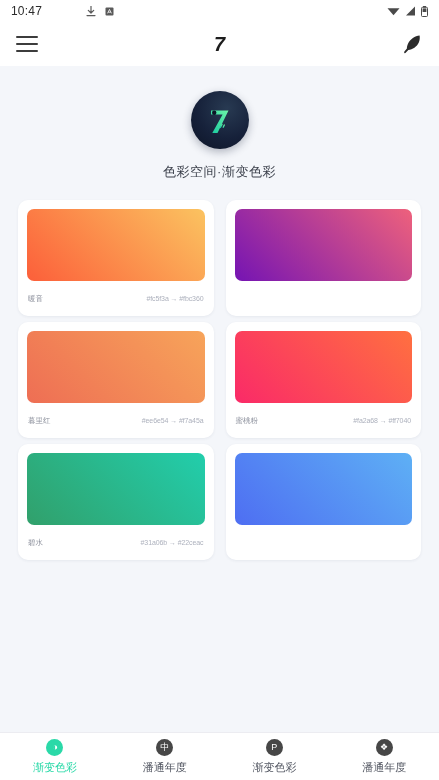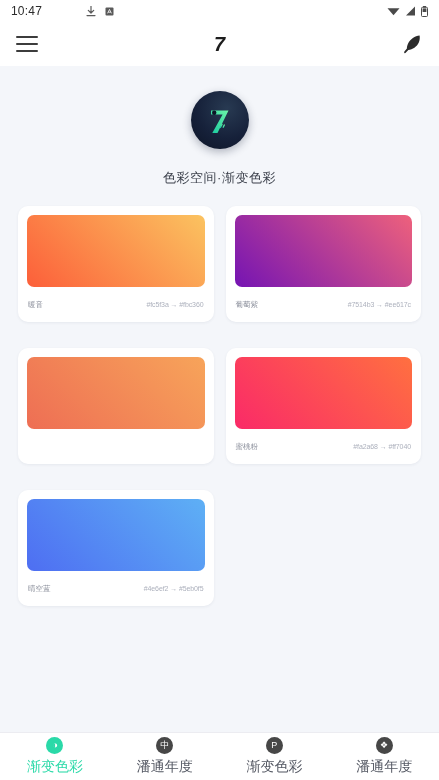--- a/index.html
+++ b/index.html
@@ -28,34 +28,34 @@
     padding:0 16px;
   }
   .hamburger { width:22px; height:16px; display:flex; flex-direction:column; justify-content:space-between; cursor:pointer; }
   .hamburger i { display:block; height:2px; background:#3c3c3c; border-radius:1px; }
   .appbar-logo { font-size:20px; font-weight:bold; color:#1d1d1d; font-style:italic; line-height:1; }
   .pen-icon { cursor:pointer; }
 
   
   .content { flex:1; background:#f4f6fa; overflow:hidden; position:relative; }
 
-  .brand { padding-top:25px; display:flex; flex-direction:column; align-items:center;gap:6px; }
+  .brand { padding-top:25px; display:flex; flex-direction:column; align-items:center; }
   .brand-badge {
     width:58px; height:58px; border-radius:50%;
     background:radial-gradient(circle at 62% 30%, #283a52 0%, #16213a 55%, #0d1426 100%);
     display:flex; align-items:center; justify-content:center;
     box-shadow:0 3px 9px rgba(20,30,55,.30);
   }
   .brand-badge svg { display:block; }
   .brand-title { margin-top:14px; font-size:13px; color:#3a3f4a; letter-spacing:.5px; }
 
   
   .grid {
     margin-top:19px; padding:0 18px;
-    display:grid; grid-template-columns:1fr 1fr; gap:26px 12px;
+    display:grid; grid-template-columns:1fr 1fr; gap:6px 12px;
   }
   .card {
     background:#ffffff; border-radius:10px; padding:9px 9px 0 9px;
     box-shadow:0 1px 3px rgba(40,50,80,.07);
     height:116px; display:flex; flex-direction:column;
   }
   .swatch { height:72px; border-radius:7px; flex:0 0 72px; }
   .card-meta {
     flex:1; display:flex; align-items:center; justify-content:space-between;
     padding:0 1px;
@@ -70,21 +70,21 @@
     display:flex; align-items:center;
   }
   .tab { flex:1; display:flex; flex-direction:column; align-items:center; justify-content:center; gap:4px; cursor:pointer; }
   .tab-ic {
     width:17px; height:17px; border-radius:50%;
     background:#474747; color:#fff;
     display:flex; align-items:center; justify-content:center;
     font-size:9px; line-height:1;
   }
   .tab.active .tab-ic { background:#2ad9a8; }
-  .tab-label { font-size:14px; color:#545863; }
+  .tab-label { font-size:11px; color:#545863; }
   .tab.active .tab-label { color:#2ad9a8; }
 </style>
 </head>
 <body>
 
 <div class="phone">
 
   <div class="statusbar">
     <span class="sb-time">10:47</span>
     <div class="sb-left-icons">
@@ -147,41 +147,44 @@
     <div class="grid">
       <div class="card">
         <div class="swatch" style="background: linear-gradient(45deg, rgb(252, 95, 58) 0%, rgb(251, 195, 96) 100%);"></div>
         <div class="card-meta">
           <span class="card-name">暖音</span>
           <span class="card-hex">#fc5f3a → #fbc360</span>
         </div>
       </div>
       <div class="card">
         <div class="swatch" style="background: linear-gradient(45deg, rgb(117, 20, 179) 0%, rgb(238, 97, 124) 100%);"></div>
-        <div class="card-meta">
-          <span class="card-name">葡萄紫</span>
-          <span class="card-hex">#7514b3 → #ee617c</span>
-        </div>
       </div>
       <div class="card">
         <div class="swatch" style="background: linear-gradient(45deg, rgb(238, 110, 84) 0%, rgb(247, 164, 90) 100%);"></div>
+        <div class="card-meta">
+          <span class="card-name">暮里红</span>
+          <span class="card-hex">#ee6e54 → #f7a45a</span>
+        </div>
       </div>
       <div class="card">
         <div class="swatch" style="background: linear-gradient(45deg, rgb(250, 42, 104) 0%, rgb(255, 112, 64) 100%);"></div>
         <div class="card-meta">
           <span class="card-name">蜜桃粉</span>
           <span class="card-hex">#fa2a68 → #ff7040</span>
         </div>
       </div>
       <div class="card">
+        <div class="swatch" style="background: linear-gradient(45deg, rgb(49, 160, 107) 0%, rgb(34, 206, 172) 100%);"></div>
+        <div class="card-meta">
+          <span class="card-name">碧水</span>
+          <span class="card-hex">#31a06b → #22ceac</span>
+        </div>
+      </div>
+      <div class="card">
         <div class="swatch" style="background: linear-gradient(45deg, rgb(78, 110, 242) 0%, rgb(94, 176, 245) 100%);"></div>
-        <div class="card-meta">
-          <span class="card-name">晴空蓝</span>
-          <span class="card-hex">#4e6ef2 → #5eb0f5</span>
-        </div>
       </div>
     </div>
 
   </div>
 
   <div class="tabbar">
     <div class="tab active">
       <div class="tab-ic">◑</div>
       <div class="tab-label">渐变色彩</div>
     </div>

